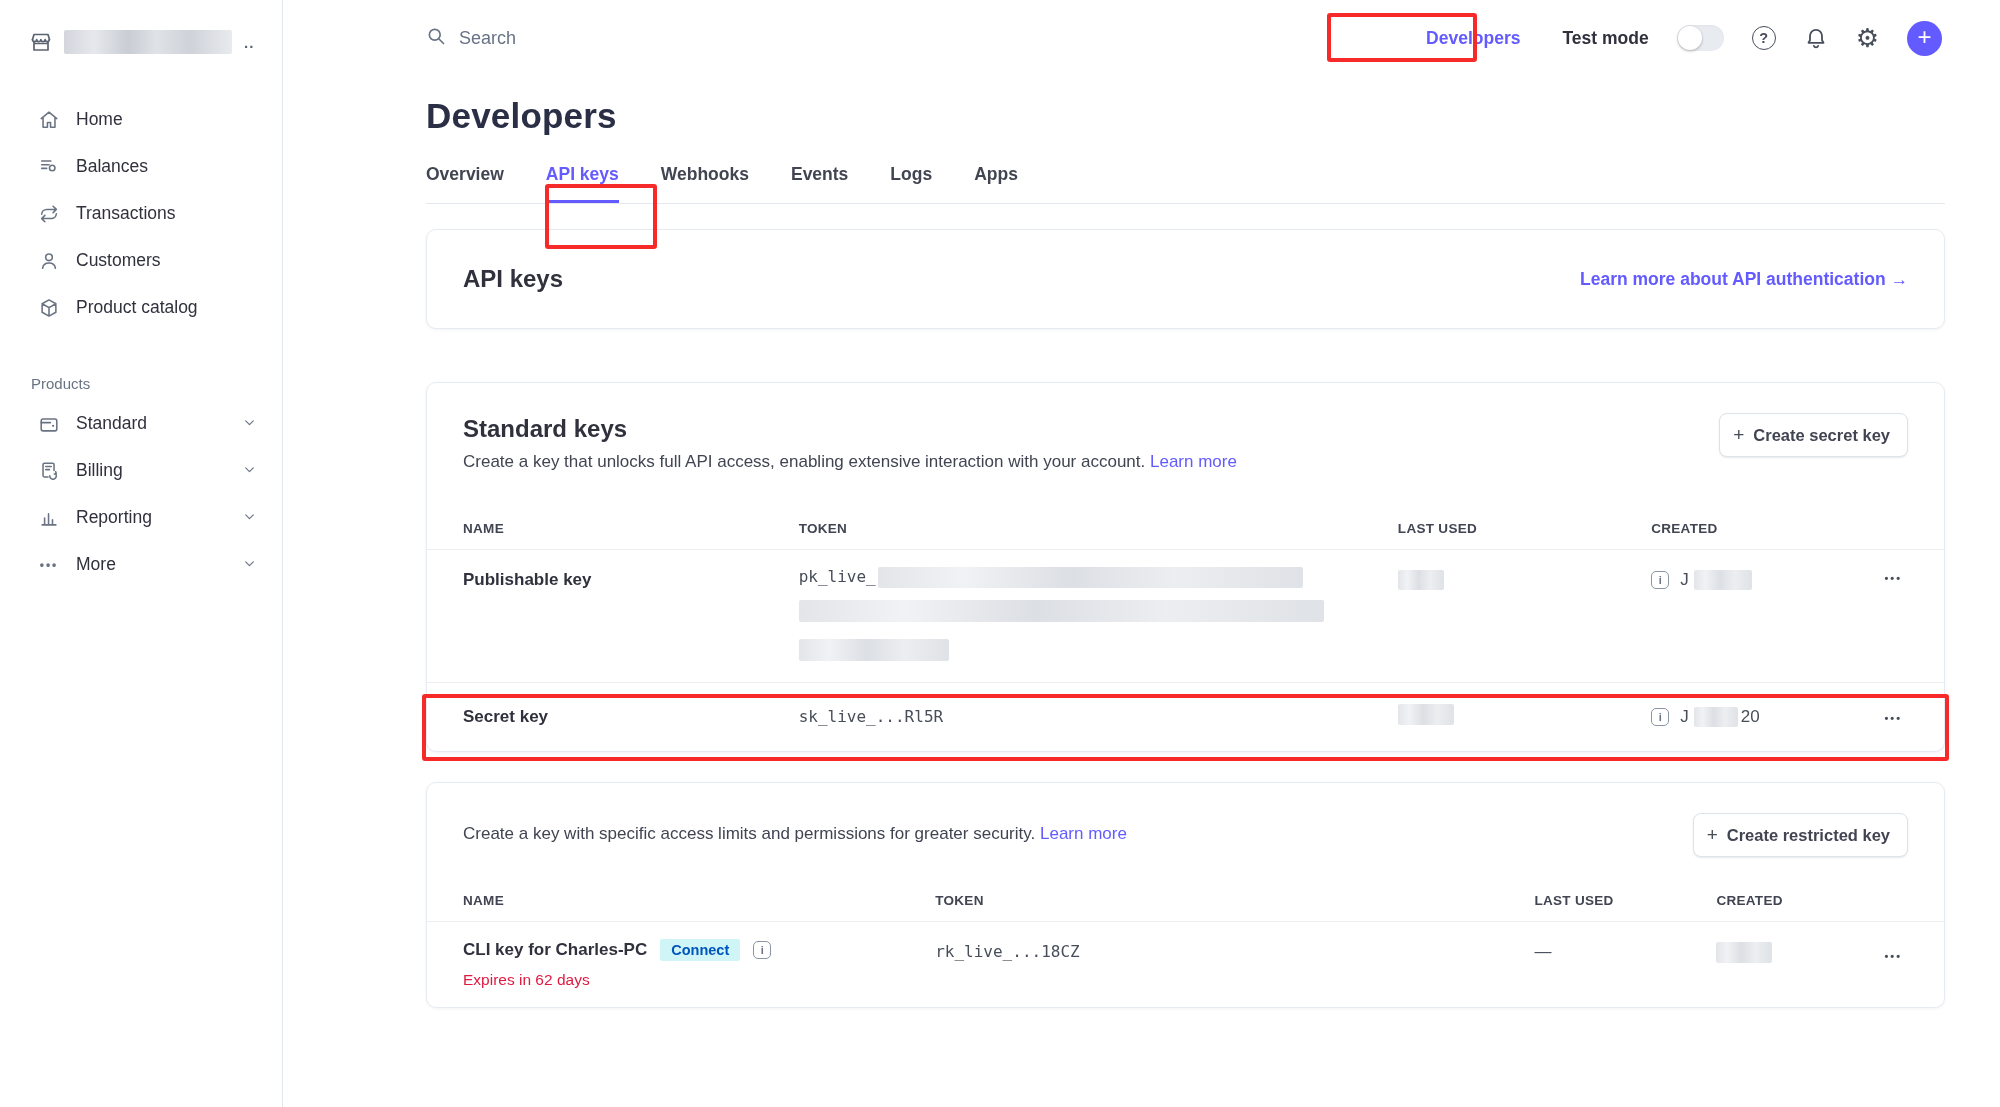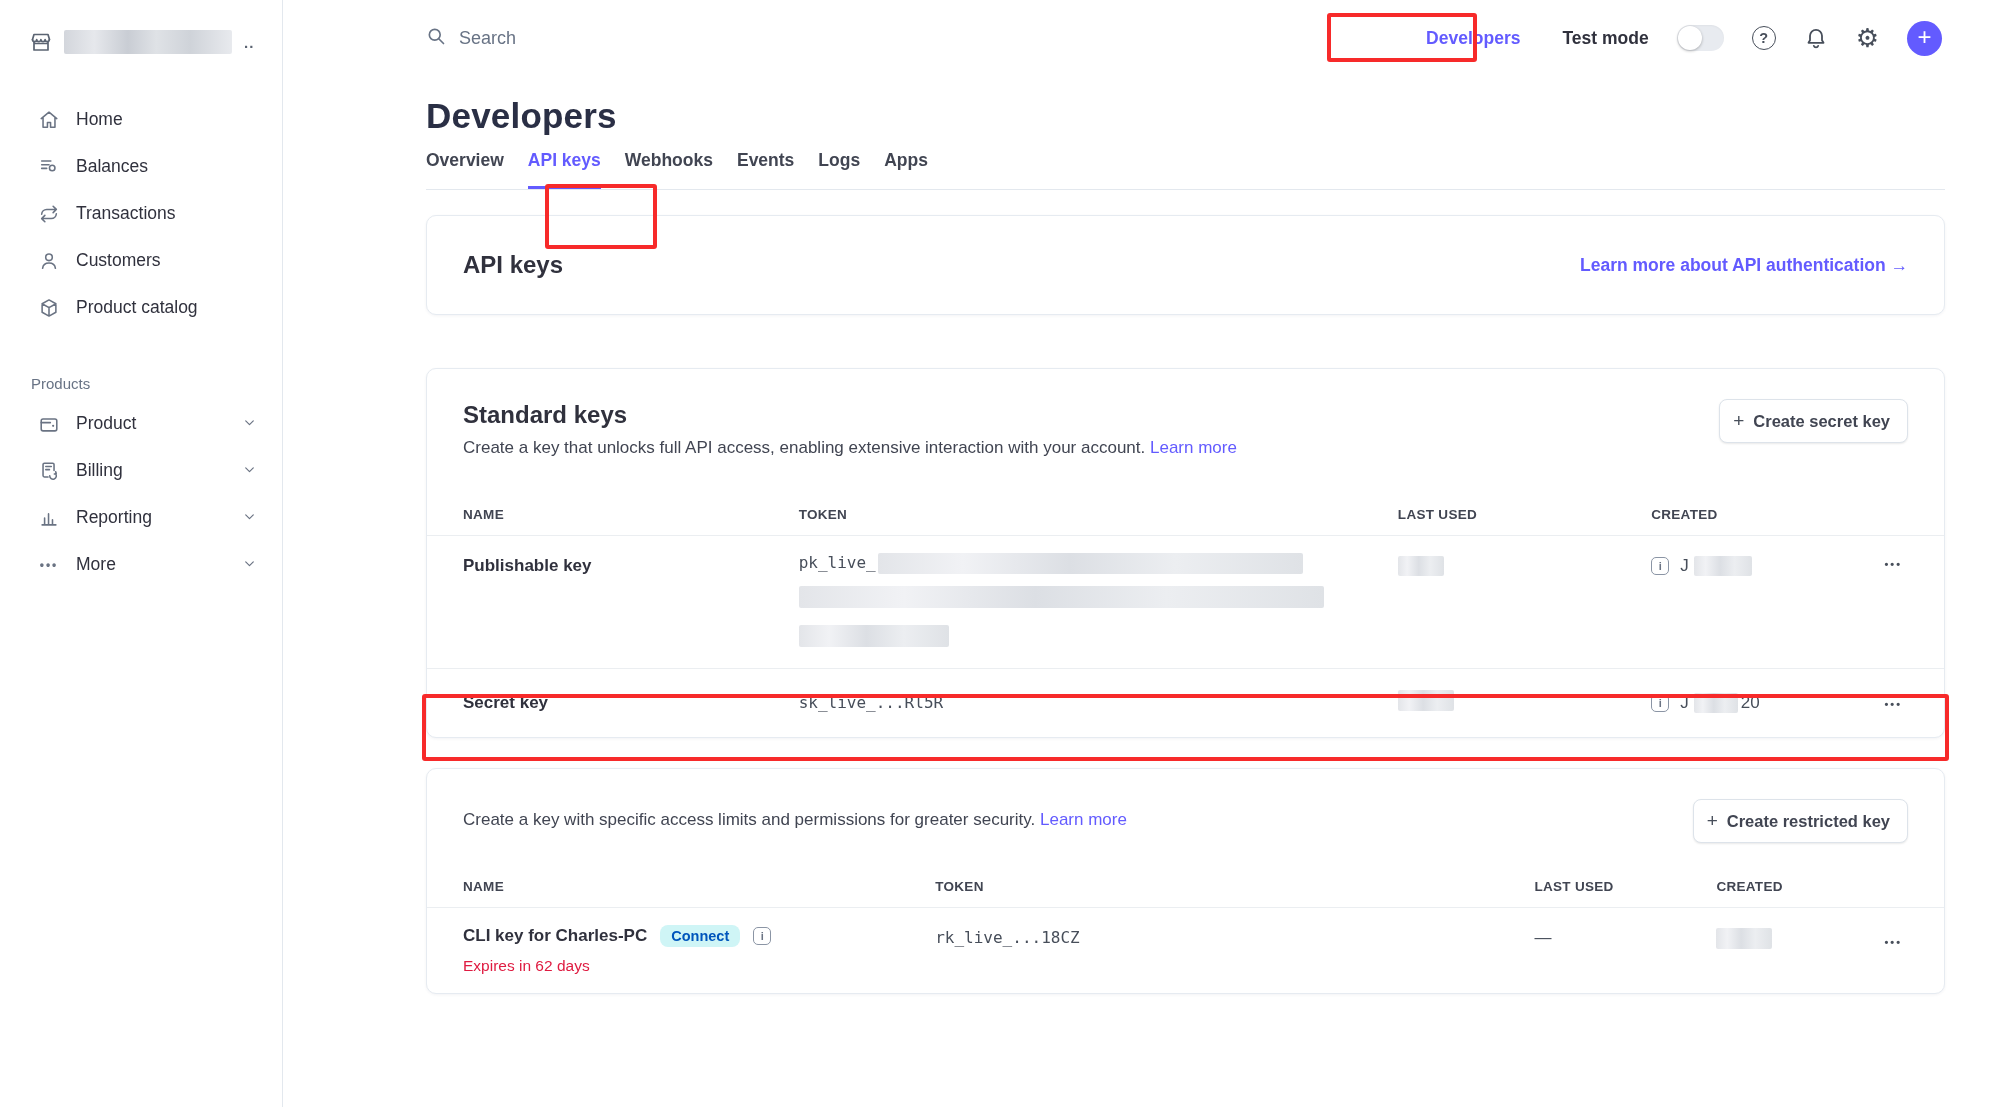--- a/index.html
+++ b/index.html
@@ -48,21 +48,21 @@
   .toggle .knob{position:absolute;left:1px;top:1px;width:24px;height:24px;border-radius:50%;background:#fff;box-shadow:0 1px 3px rgba(0,0,0,.28)}
   .icon-btn{display:flex;align-items:center;justify-content:center;cursor:pointer}
   .help-circle{width:24px;height:24px;border:1.9px solid #474e5a;border-radius:50%;display:flex;align-items:center;justify-content:center;font-size:14.5px;font-weight:700;color:#474e5a}
   .bell svg{stroke:#474e5a;fill:none;stroke-width:1.8;stroke-linecap:round;stroke-linejoin:round}
   .gear-glyph{font-family:"DejaVu Sans",sans-serif;font-size:26px;color:#474e5a;line-height:1}
   .plus-circle{width:35px;height:35px;border-radius:50%;background:var(--accent);color:#fff;font-size:24px;font-weight:500;display:flex;align-items:center;justify-content:center;padding-bottom:2px}
 
   
   .content{padding:0 55px 0 142px}
   h1.page-title{font-size:35px;font-weight:700;color:#2a2f45;margin-top:20px;letter-spacing:.2px}
-  .tabs{display:flex;gap:24px;margin-top:14px;border-bottom:1px solid var(--border)}
+  .tabs{display:flex;gap:42px;margin-top:28px;border-bottom:1px solid var(--border)}
   .tab{font-size:17.5px;font-weight:600;color:var(--text-mid);padding-bottom:15px;border-bottom:3px solid transparent;cursor:pointer}
   .tab.active{color:var(--accent);border-bottom-color:var(--accent)}
 
   .card{border:1px solid #e6ebf1;border-radius:10px;background:#fff;box-shadow:0 1px 3px rgba(50,50,93,.06);position:relative}
   .card-apikeys{margin-top:25px;height:100px;display:flex;align-items:center;justify-content:space-between;padding:0 36px}
   .card-apikeys h2{font-size:24px;font-weight:700}
   .auth-link{color:var(--accent);font-size:17.5px;font-weight:600;cursor:pointer}
 
   .card-keys{margin-top:53px;padding-top:32px}
   .card-keys .hd{padding:0 36px}
@@ -82,21 +82,21 @@
   .token{font-family:"DejaVu Sans Mono",monospace;font-size:16px;color:#474e5a;cursor:pointer}
   .cell-actions{justify-self:end;padding-right:42px}
   .overflow-btn{color:#474e5a;font-size:11px;letter-spacing:2px;font-weight:700;cursor:pointer}
   .info-chip{display:inline-flex;align-items:center;justify-content:center;width:18px;height:18px;border:1.6px solid #8b95a5;border-radius:5px;font-size:11px;font-weight:700;color:#6a7383;font-style:normal;cursor:pointer;flex:none}
   .created-cell{display:flex;align-items:center;gap:11px;color:#474e5a}
   .row-pub{padding:17px 0 16px;align-items:start}
   .row-pub .cell-name,.row-pub .created-cell{margin-top:3px}
   .token-lines{display:flex;flex-direction:column;gap:12px}
   .row-secret{height:68px}
   .row-cli{padding:17px 0 18px;align-items:start}
-  .badge-connect{background:var(--connect-bg);color:var(--connect-text);font-size:14.5px;font-weight:600;padding:3px 11px;border-radius:8px;cursor:pointer}
+  .badge-connect{background:var(--connect-bg);color:var(--connect-text);font-size:14.5px;font-weight:600;padding:3px 11px;border-radius:2px;cursor:pointer}
   .name-line{display:flex;align-items:center;gap:13px}
   .expires{margin-top:10px;font-size:15.5px;font-weight:500;color:var(--danger)}
   .dash{color:#474e5a}
 
   
   .annot{position:absolute;border:4px solid var(--annotation);border-radius:3px;pointer-events:none;z-index:10}
   .annot-dev{left:1327px;top:13px;width:150px;height:49px}
   .annot-tab{left:545px;top:184px;width:112px;height:65px}
   .annot-secret{left:422px;top:694px;width:1527px;height:67px}
 </style>
@@ -164,21 +164,21 @@
       <div class="section-label">Products</div>
 
       <div class="nav-item">
         <span class="nav-icon">
             <svg width="22" height="22" viewBox="0 0 24 24">
               <rect x="3.5" y="6.5" width="17" height="13" rx="2"></rect>
               <path d="M3.5 10.5h10"></path>
               <circle cx="16.5" cy="14" r="1.2" fill="#6a7383" stroke="none"></circle>
             </svg>
           </span>
-        <span>Product</span>
+        <span>Standard</span>
         <span class="grow"></span>
         <span class="chev"><svg width="13" height="13" viewBox="0 0 24 24">
               <path d="M5 9l7 7 7-7" fill="none"></path>
             </svg></span>
       </div>
       <div class="nav-item">
         <span class="nav-icon">
             <svg width="22" height="22" viewBox="0 0 24 24">
               <path d="M17.5 11.5V5A1.5 1.5 0 0016 3.5H7A1.5 1.5 0 005.5 5v12A1.5 1.5 0 007 18.5h4M8.5 7h6M8.5 10.5h4M12.8 17.2a3.6 3.6 0 106.2-2.4M19.3 12.8l.6 2-2 .5"></path>
             </svg>

